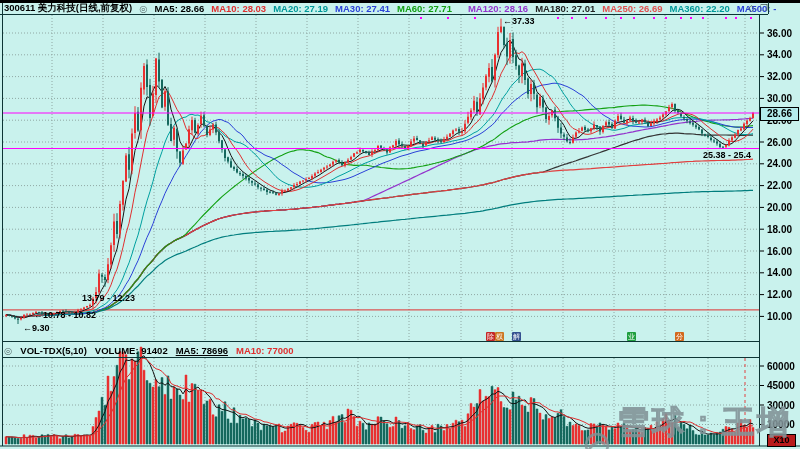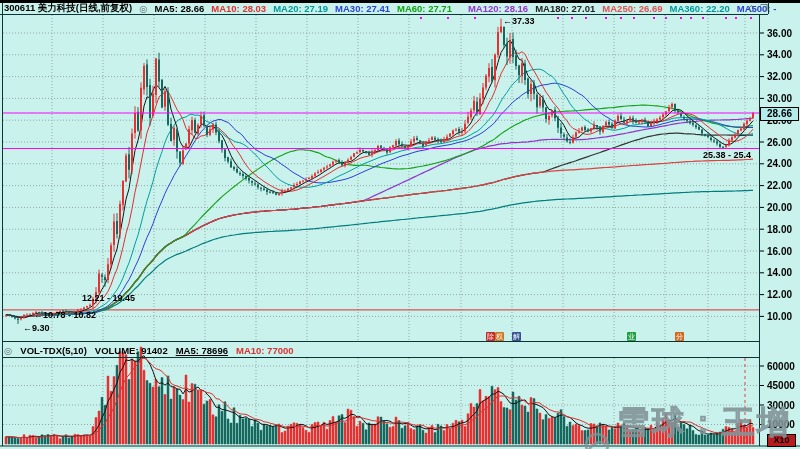--- a/index.html
+++ b/index.html
@@ -103,21 +103,21 @@
   <div id="vol-axis">
       <div class="axis-label" style="top: 360.5px;">60000</div>
       <div class="axis-label" style="top: 380px;">45000</div>
       <div class="axis-label" style="top: 399.5px;">30000</div>
       <div class="axis-label" style="top: 419px;">10000</div>
     </div>
   <div id="x10-box">X10</div>
   <div id="annots">
       <div class="annot" style="left: 503px; top: 16px;">←37.33</div>
       <div class="annot" style="left: 703px; top: 150px;">25.38 - 25.4</div>
-      <div class="annot" style="left: 82px; top: 293px;">12.21 - 19.45</div>
+      <div class="annot" style="left: 82px; top: 293px;">13.79 - 12.23</div>
       <div class="annot" style="left: 34px; top: 310px;">←10.78 - 10.82</div>
       <div class="annot" style="left: 23px; top: 323px;">←9.30</div>
     </div>
   <div id="markers">
       <div class="evmark" style="left: 486px; top: 332px; background: rgb(196, 39, 39);">除</div>
       <div class="evmark" style="left: 495px; top: 332px; background: rgb(204, 119, 34);">权</div>
       <div class="evmark" style="left: 512px; top: 332px; background: rgb(51, 80, 143);">解</div>
       <div class="evmark" style="left: 627px; top: 332px; background: rgb(30, 158, 62);">业</div>
       <div class="evmark" style="left: 675px; top: 332px; background: rgb(210, 105, 30);">分</div>
     </div>

